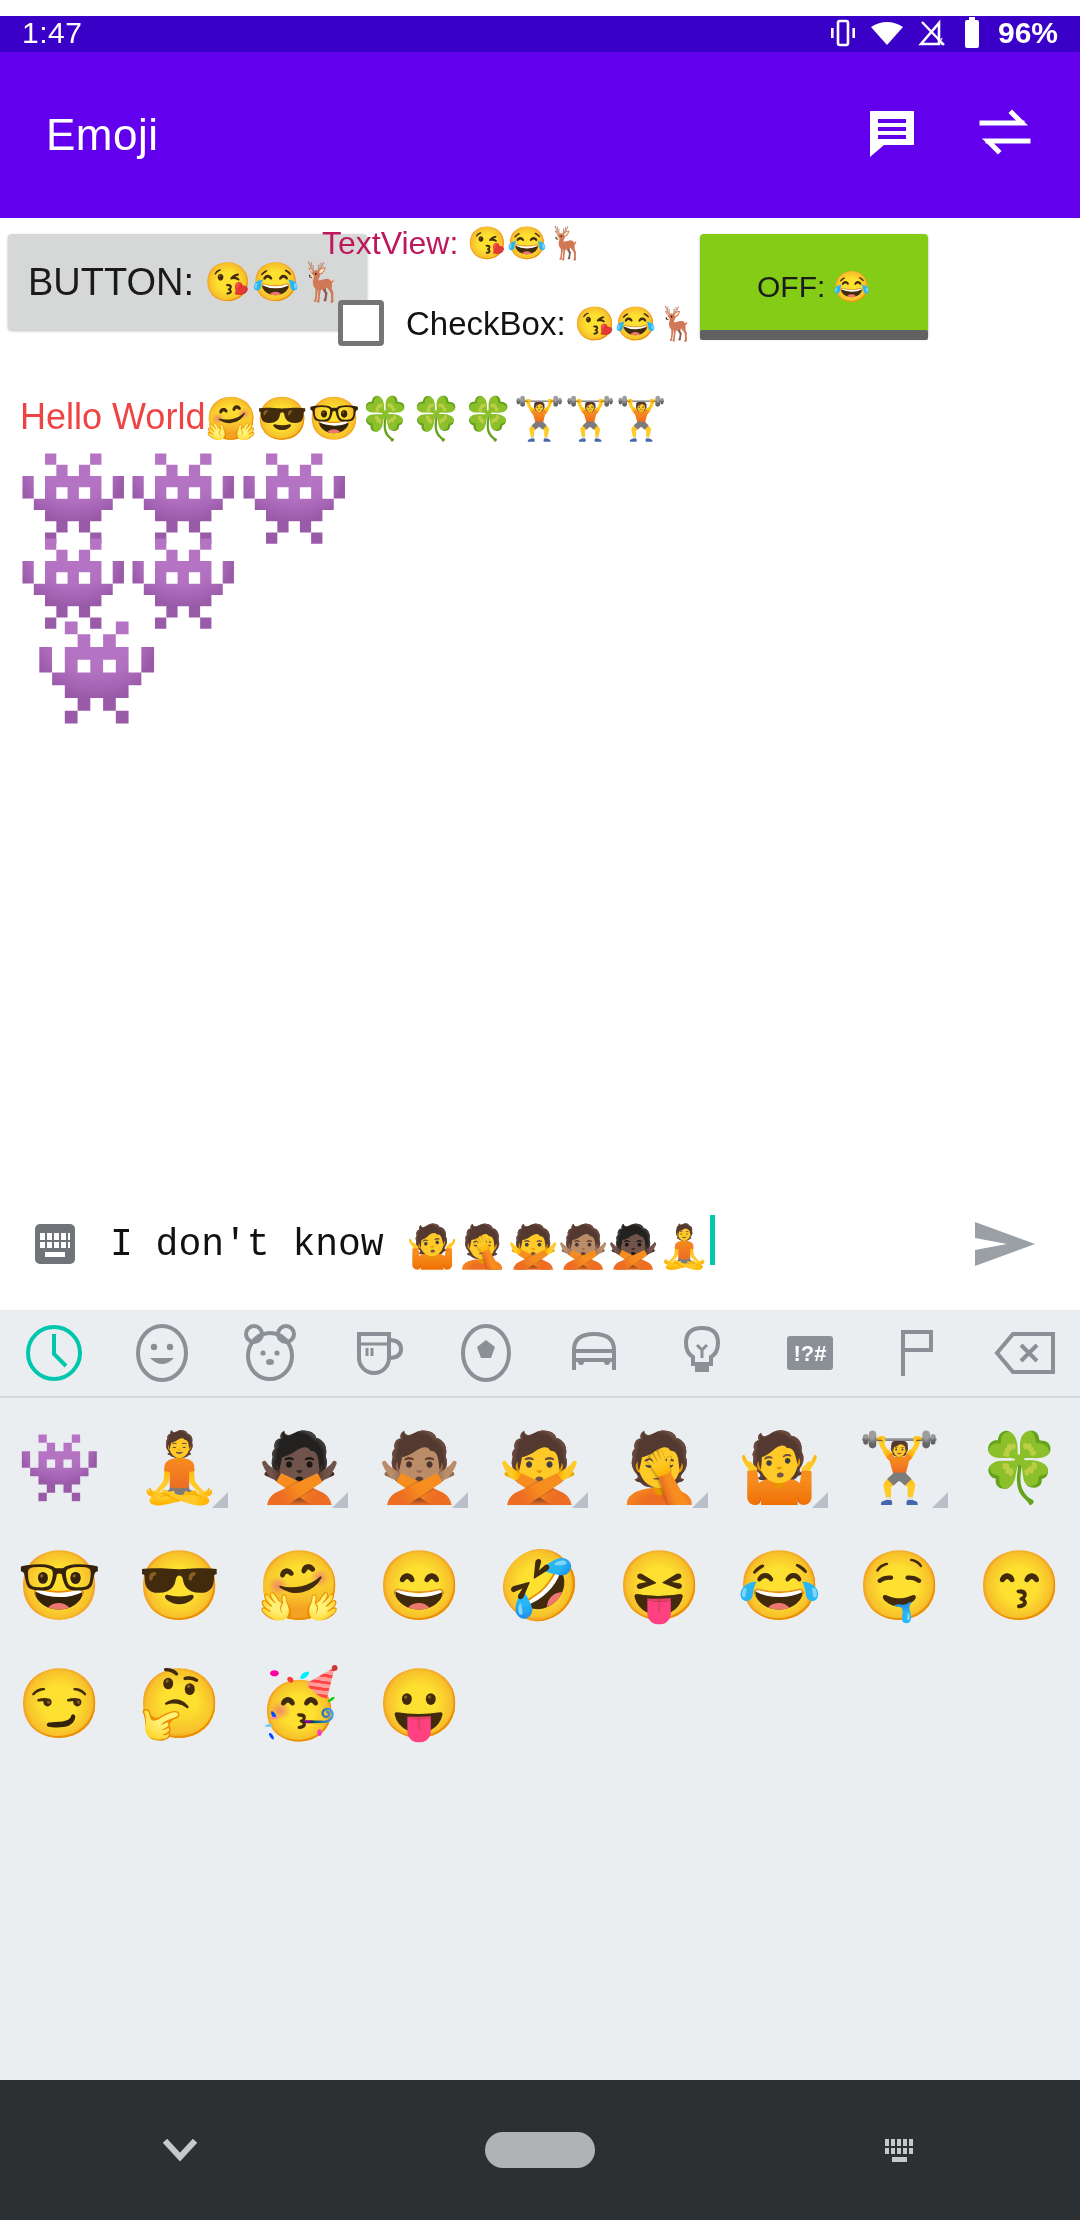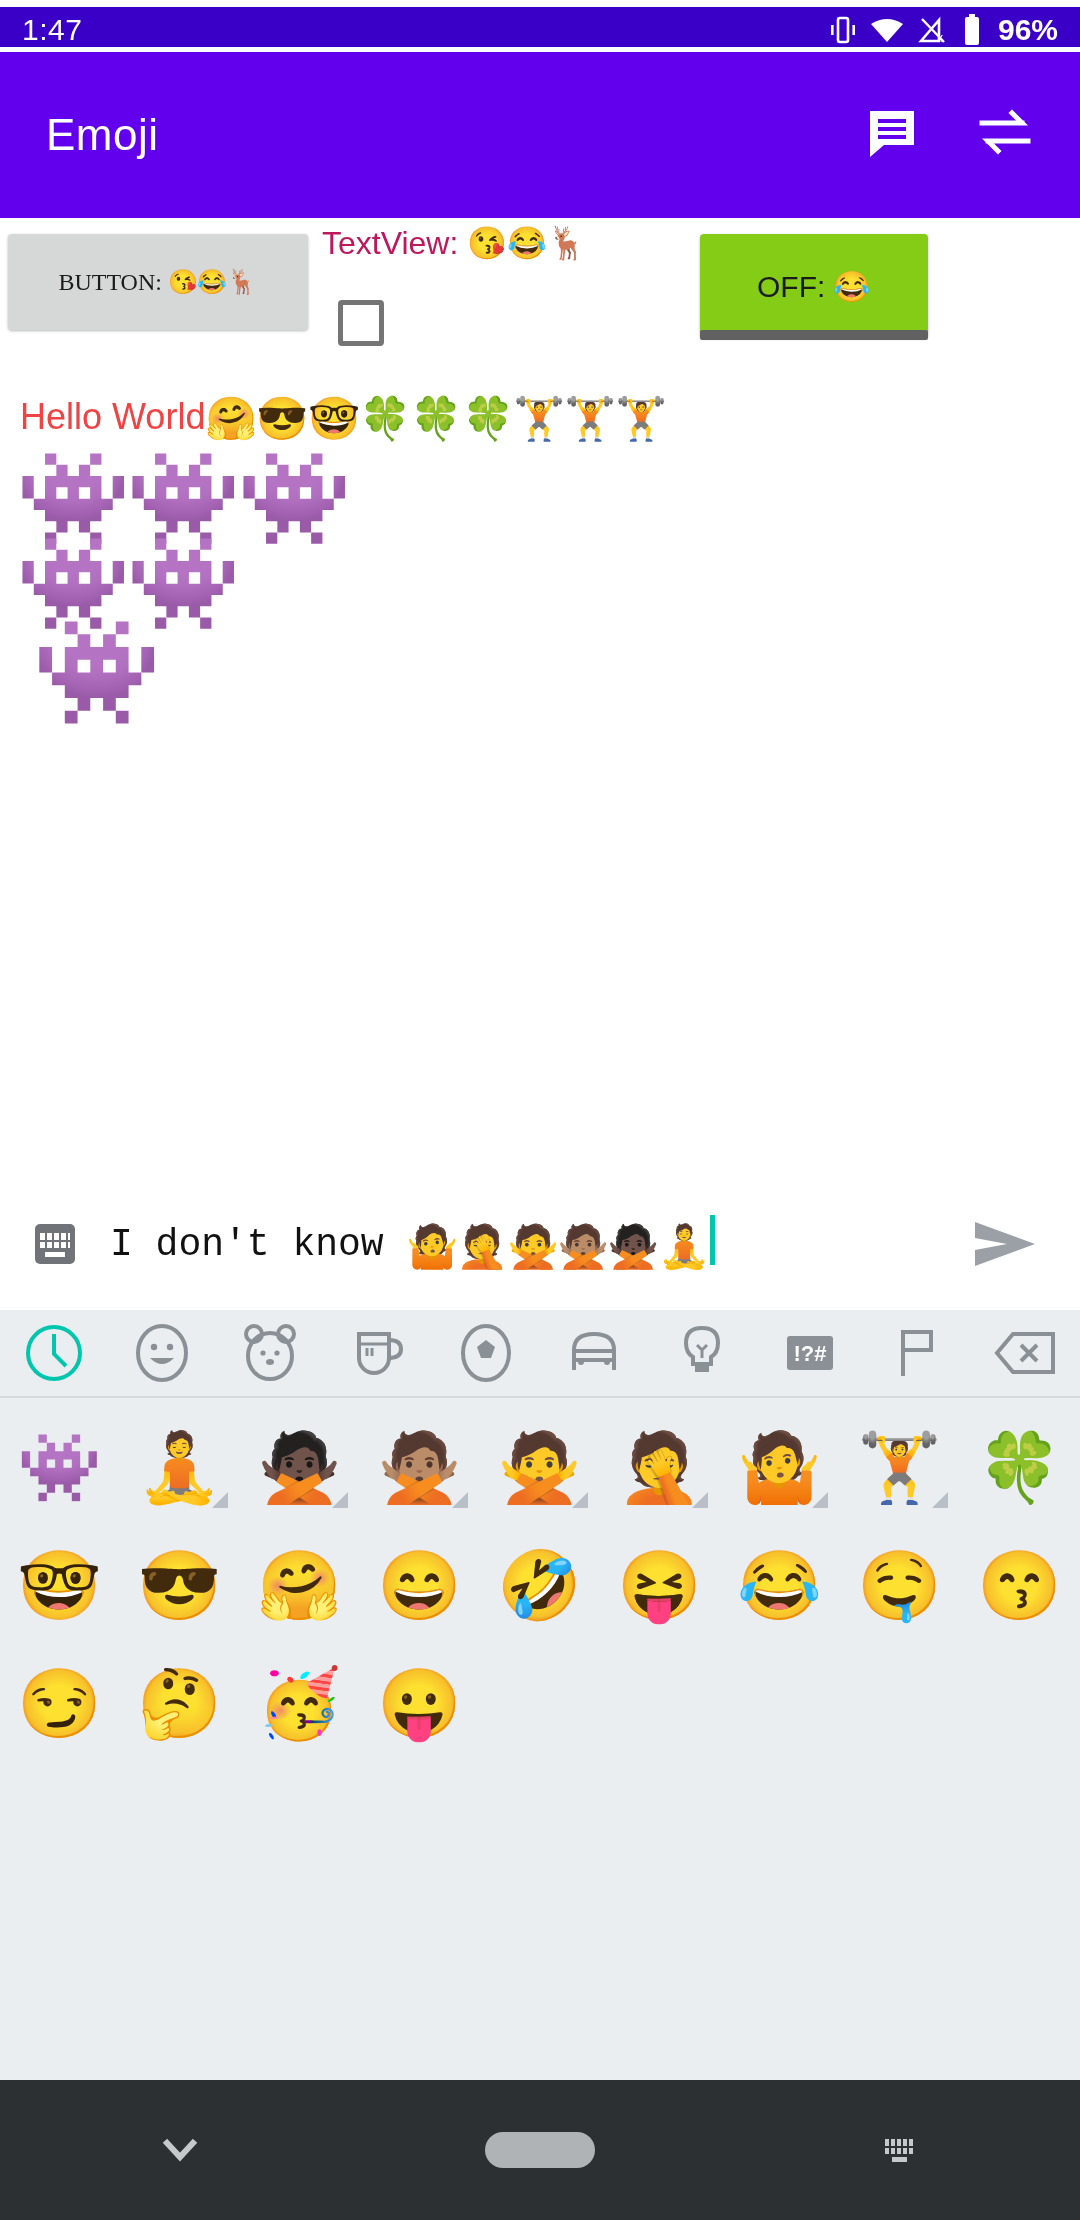--- a/index.html
+++ b/index.html
@@ -6,23 +6,23 @@
   html, body {
     width:1080px; height:2220px;
     font-family:"Liberation Sans", sans-serif;
     background:#ffffff;
     overflow:hidden;
   }
   .phone { position:relative; width:1080px; height:2220px; background:#fff; }
 
   
   .statusbar{
-    position:absolute; top:7px; left:0; width:1080px; height:40px;
+    position:absolute; top:16px; left:0; width:1080px; height:40px;
     background:#3A00C8; color:#fff;
-    display:flex; align-items:flex-end; padding:0 22px;
+    display:flex; align-items:flex-start; padding:0 22px;
   }
   .status-time{ font-size:30px; letter-spacing:.5px; }
   .status-right{ margin-left:auto; display:flex; align-items:center; gap:14px; }
   .status-right svg{ display:block; }
   .batt-pct{ font-size:30px; font-weight:bold; margin-left:2px; }
 
   
   .appbar{
     position:absolute; top:52px; left:0; width:1080px; height:166px;
     background:#6200EE; color:#fff;
@@ -37,22 +37,22 @@
     background:#fff;
   }
   .widget-row{ position:relative; height:140px; }
 
   .mtl-button{
     position:absolute; left:8px; top:16px;
     min-width:300px; height:96px;
     background:#d6d7d7; border:none; border-radius:4px;
     box-shadow:0 1px 3px rgba(0,0,0,.28);
     display:flex; align-items:center; justify-content:center;
-    padding:0 20px; font-size:24px; color:#1b1b1b;
-    font-family:Liberation Serif, serif;
+    padding:0 20px; font-size:38px; color:#1b1b1b;
+    font-family:Liberation Sans, sans-serif;
   }
   .textview{
     position:absolute; left:322px; top:6px;
     font-size:32px; color:#be185d; white-space:nowrap;
   }
   .checkbox-row{
     position:absolute; left:338px; top:82px;
     display:flex; align-items:center; gap:22px;
   }
   .checkbox-box{
@@ -201,20 +201,21 @@
   </div>
 
   <div class="content">
     <div class="widget-row">
       <button class="mtl-button">BUTTON: 😘😂🦌</button>
 
       <div class="textview">TextView: 😘😂🦌</div>
 
       <div class="checkbox-row">
         <span class="checkbox-box"></span>
+        <span class="checkbox-label">CheckBox: 😘😂🦌</span>
       </div>
 
       <div class="mtl-switch">OFF: 😂</div>
       <div class="switch-track"></div>
     </div>
 
     <div class="hello">
       <span>Hello World</span><span class="em">🤗😎🤓🍀🍀🍀🏋️🏋️🏋️</span>
     </div>
 

